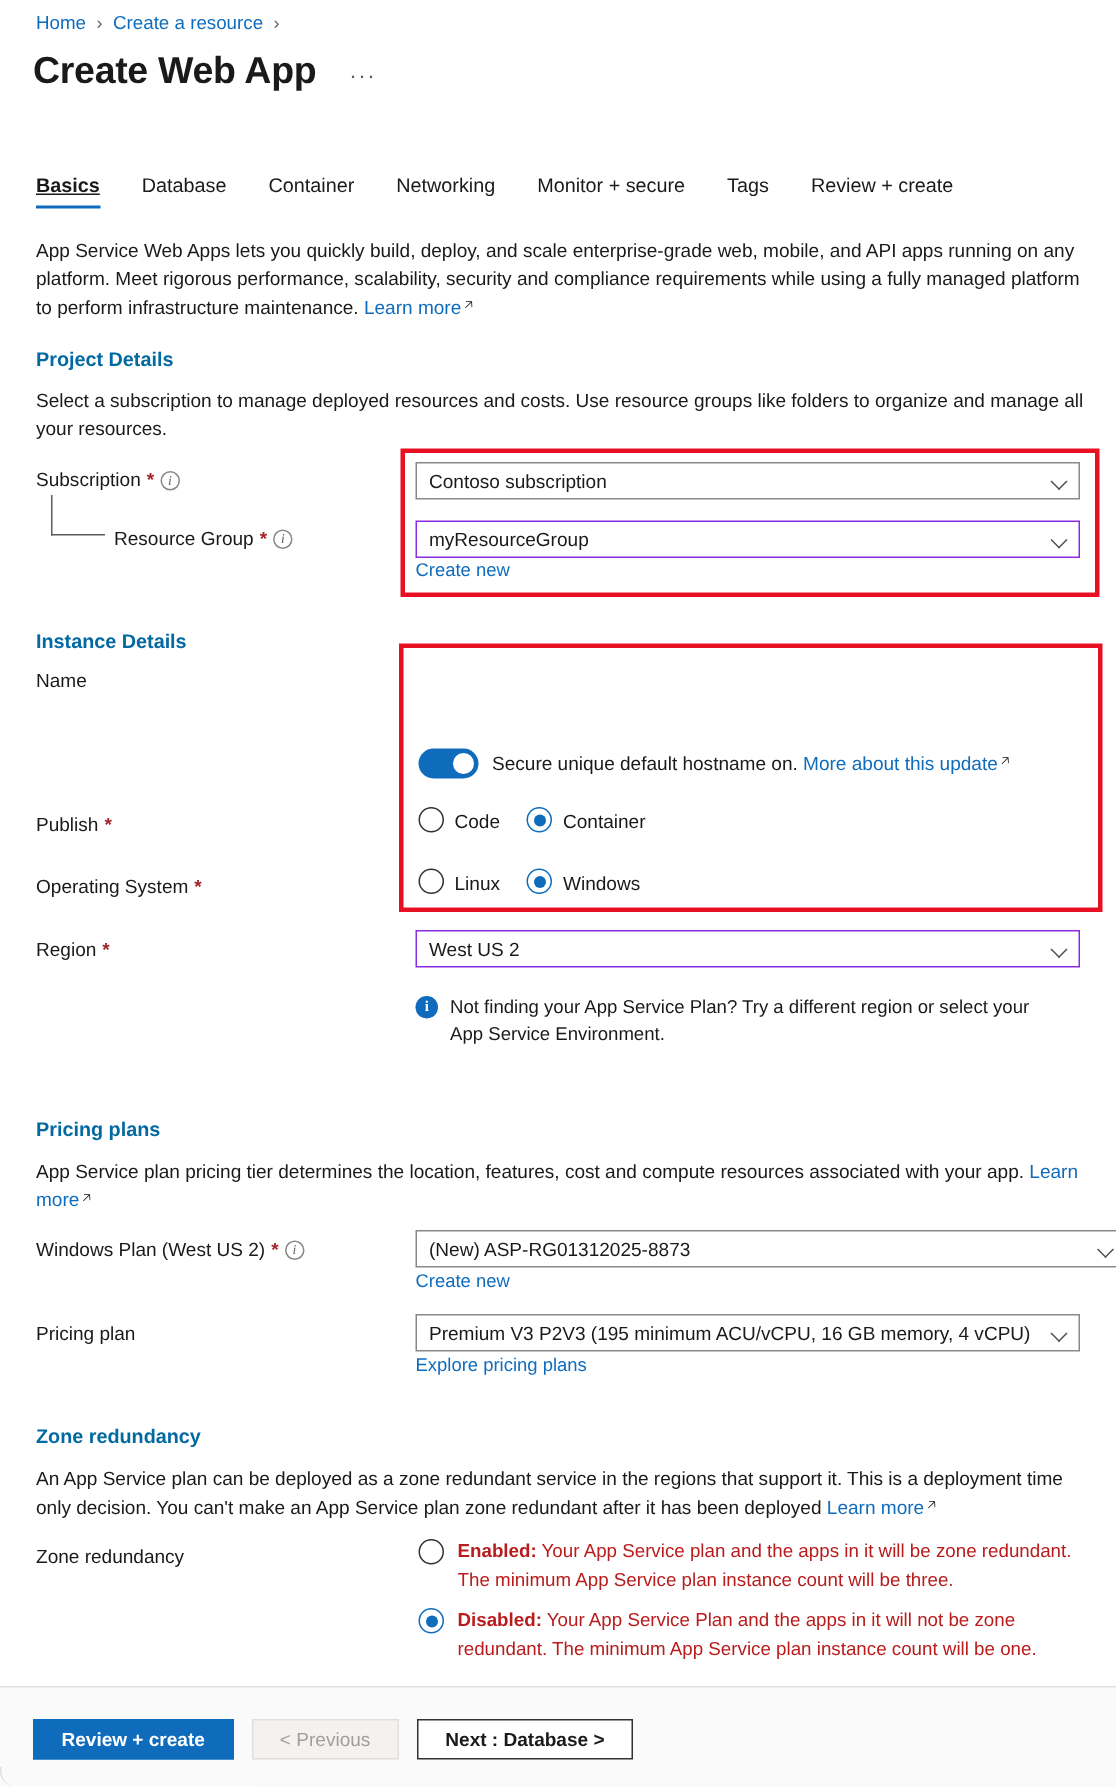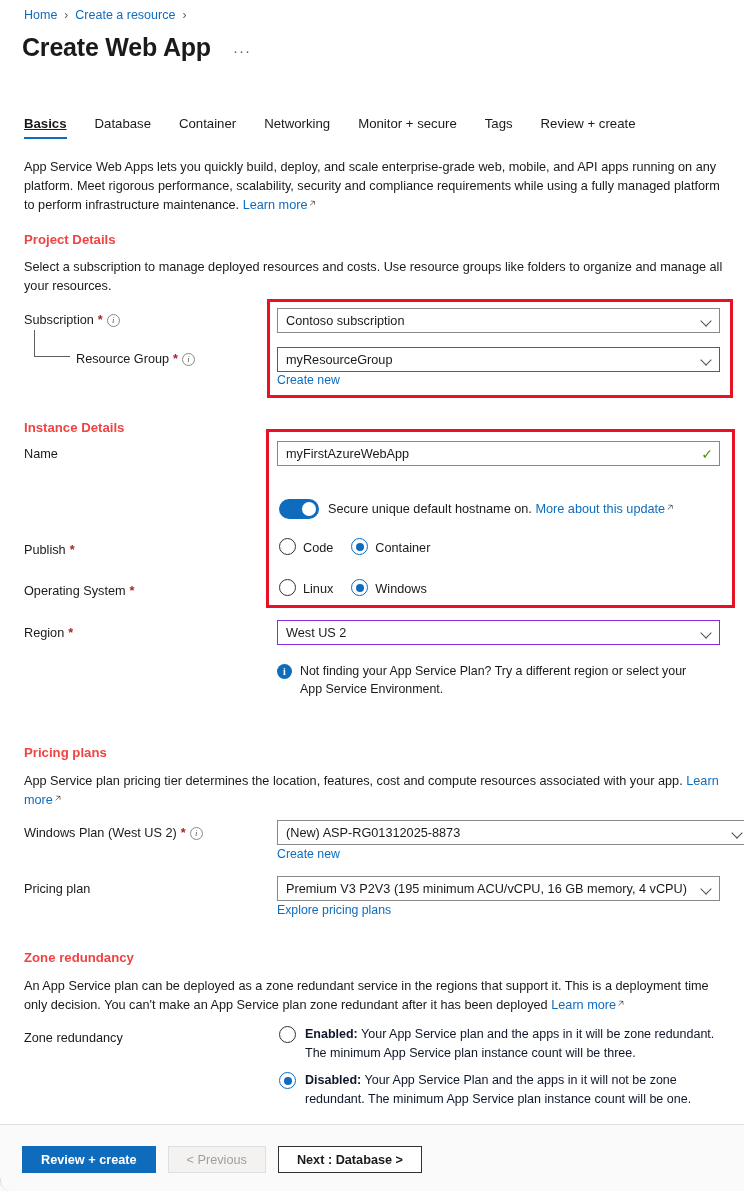--- a/index.html
+++ b/index.html
@@ -54,21 +54,21 @@
 
   
   .intro {
     position: absolute; left: 24px; top: 158px; width: 700px;
     font-size: 12.7px; line-height: 19px; color: #1b1a19;
   }
   .link { color: #0f6cbd; cursor: pointer; text-decoration: none; }
   .ext { font-size: 9px; position: relative; top: -3px; margin-left: 2px; }
 
   .section-head {
-    position: absolute; left: 24px; font-size: 13.2px; font-weight: 600; color: #ef4444; text-align: right;
+    position: absolute; left: 24px; font-size: 13.2px; font-weight: 600; color: #0369a1; text-align: right;
   }
   .section-desc {
     position: absolute; left: 24px; font-size: 12.7px; line-height: 19px; color: #1b1a19;
   }
 
   
   .label {
     position: absolute; font-size: 12.7px; color: #1b1a19;
     display: flex; align-items: center; gap: 4px; white-space: nowrap;
   }
@@ -155,21 +155,21 @@
     width: 15px; height: 15px; border-radius: 50%; background: #0f6cbd;
     color: #fff; font-size: 10px; font-weight: 700; flex: none;
     display: flex; align-items: center; justify-content: center;
     font-family: "Liberation Serif", serif; margin-top: 2px;
   }
   .callout-text { font-size: 12.4px; line-height: 18px; color: #1b1a19; }
 
   
   .zopt { position: absolute; display: flex; gap: 9px; align-items: flex-start; cursor: pointer; }
   .zopt .radio { margin-top: 1px; }
-  .zopt-text { font-size: 12.5px; line-height: 18.5px; color: #0f172a; }
+  .zopt-text { font-size: 12.5px; line-height: 18.5px; color: #b91c1c; }
   .zopt-text b { font-weight: 700; }
 
   
   .footer-sep {
     position: absolute; left: 0; right: 0; top: 1124px; height: 1px; background: #e1dfdd;
   }
   .footer-bg {
     position: absolute; left: 0; right: 0; top: 1125px; bottom: 0; background: #fafafa;
   }
   .footer {
@@ -246,24 +246,20 @@
   </div>
   <div class="sublink" style="left:277px; top:373px">Create new</div>
 
   <div class="redbox" style="left:267px; top:299px; width:466px; height:99px"></div>
 
   <div class="section-head" style="top:420px">Instance Details</div>
 
   <div class="label" style="left:24px; top:447px">
     <span>Name</span>
   </div>
-  <div class="field" style="left:277px; top:441px; width:443px">
-    <span class="val">myFirstAzureWebApp</span>
-    <span class="check">✓</span>
-  </div>
 
   <div class="toggle-row" style="left:279px; top:499px">
     <div class="toggle">
       <div class="knob"></div>
     </div>
     <div class="toggle-text">
       <span>Secure unique default hostname on.</span>
       <span class="link">More about this update</span><span class="ext">🡥</span>
     </div>
   </div>

